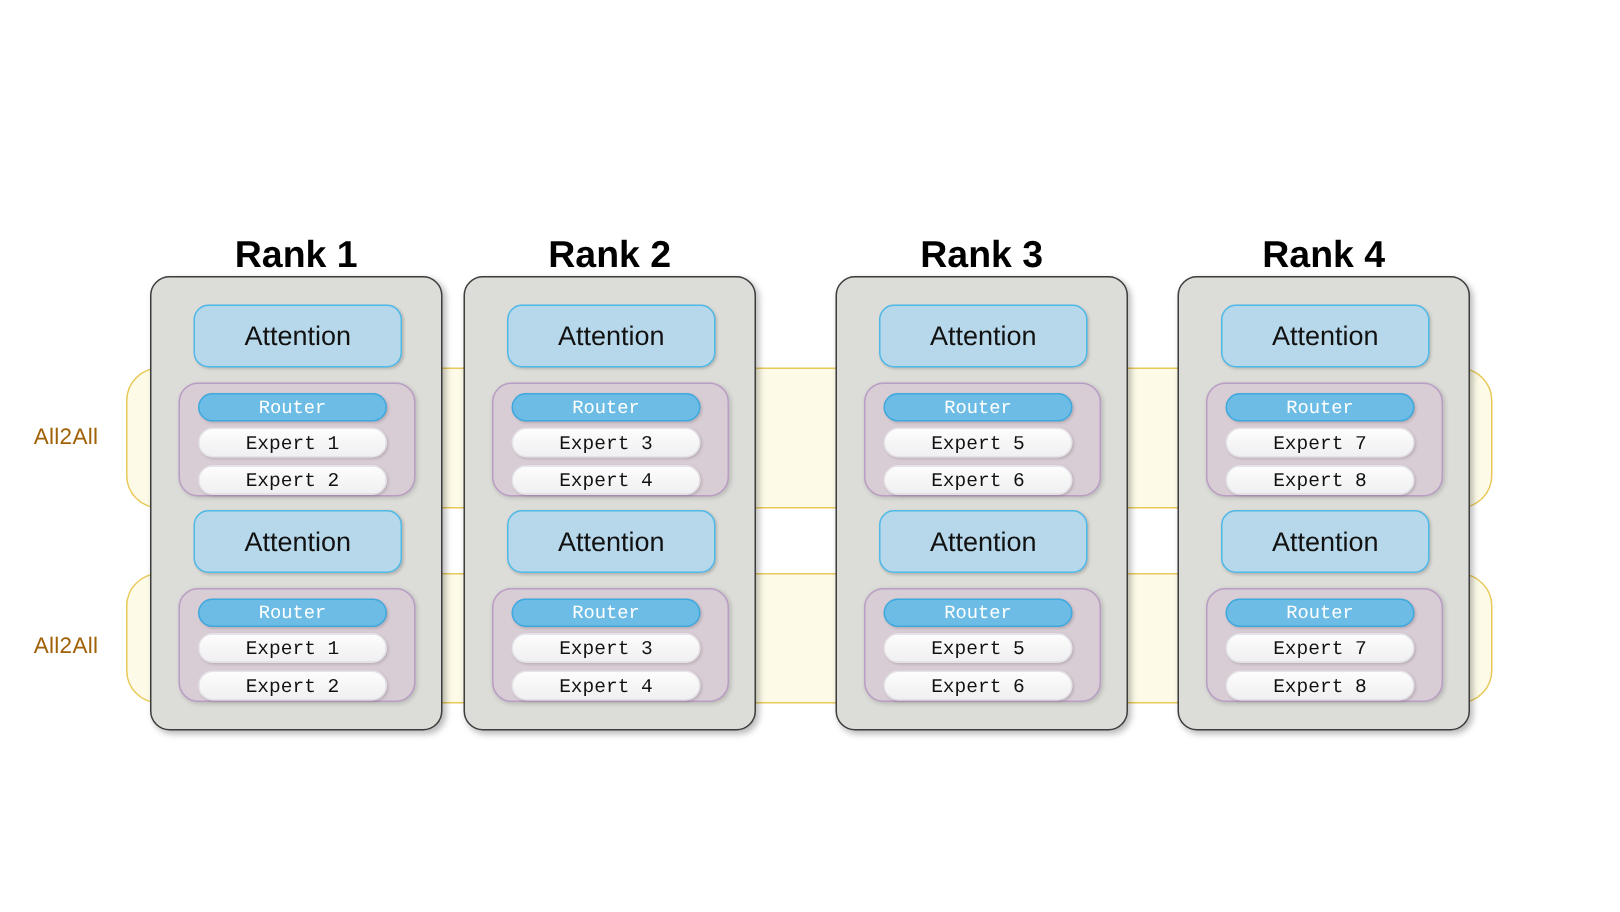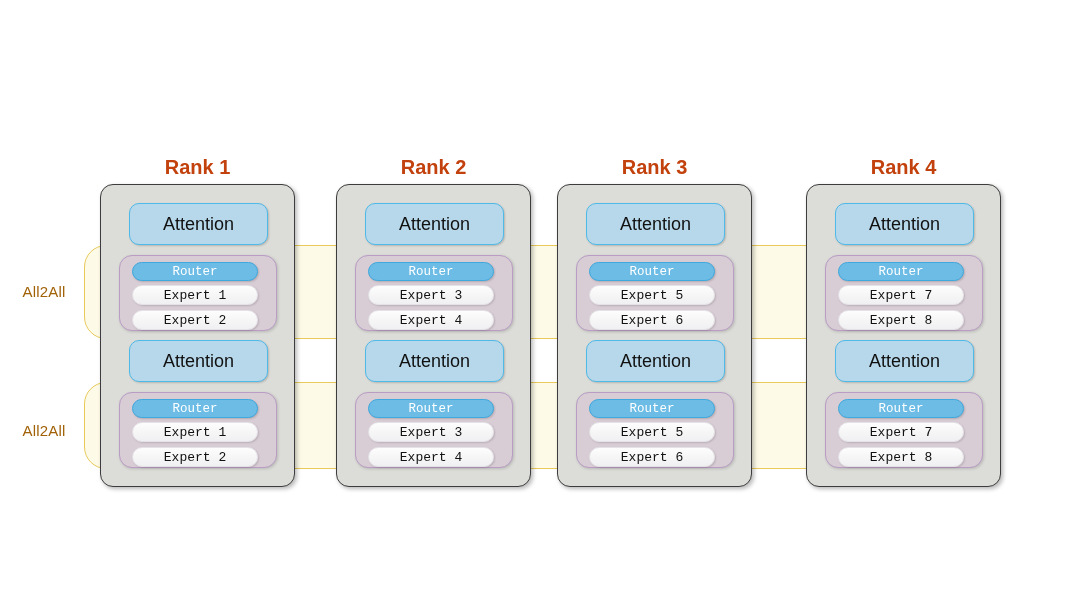--- a/index.html
+++ b/index.html
@@ -64,33 +64,33 @@
 
   
   .rank-col {
     position: absolute;
     top: 184px;
     width: 195px;
     height: 303px;
     z-index: 2;
   }
   #rank-col-0 { left: 100px; }
-  #rank-col-1 { left: 336px; padding-left: 37px; }
+  #rank-col-1 { left: 309px; padding-left: 37px; }
   #rank-col-2 { left: 557px; }
-  #rank-col-3 { left: 806px; }
+  #rank-col-3 { left: 785px; }
 
   .rank-label {
     position: absolute;
     top: -28px;
     left: 0;
     width: 195px;
     text-align: center;
-    font-size: 20px;
+    font-size: 25px;
     font-weight: bold;
-    color: #c2410c;
+    color: #000000;
   }
 
   .rank-box {
     position: absolute;
     left: 0;
     top: 0;
     width: 195px;
     height: 303px;
     background: #dcdcd8;
     border: 1.6px solid #3d3d3d;

